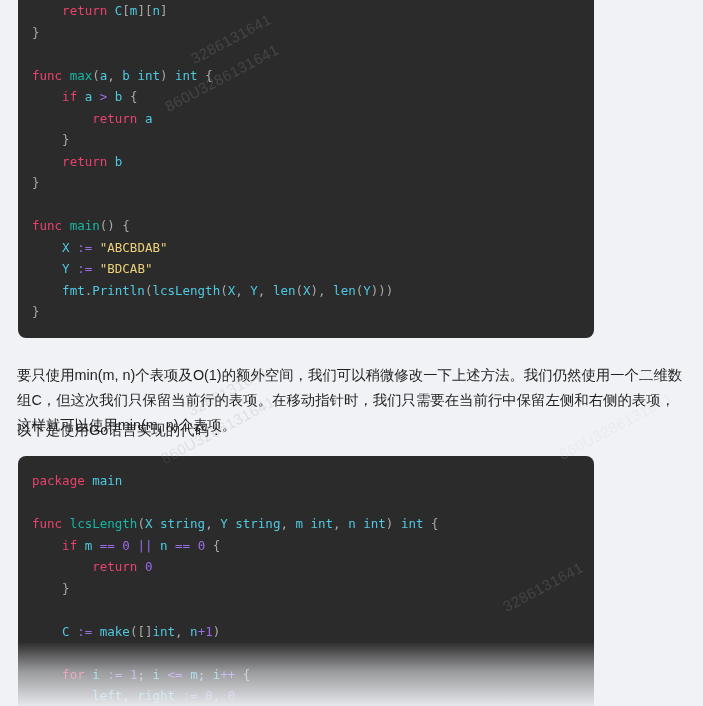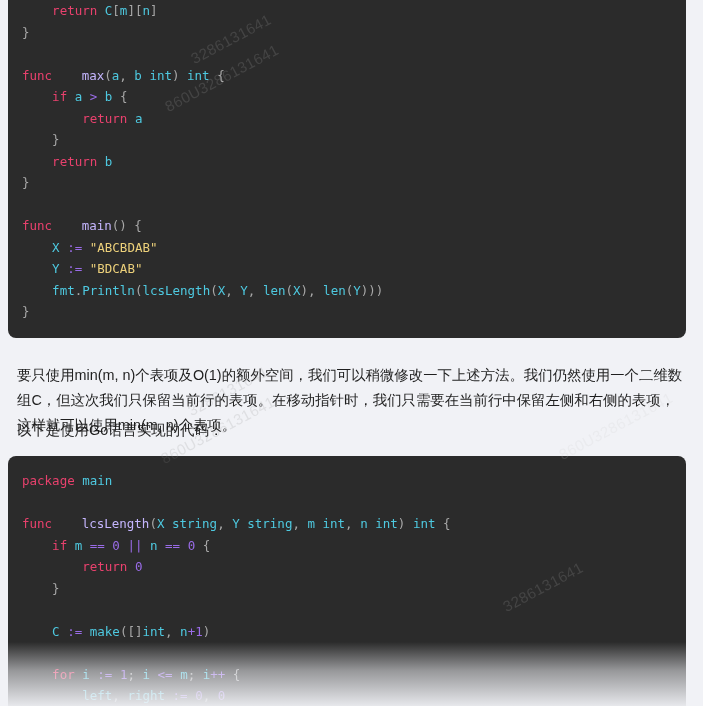--- a/index.html
+++ b/index.html
@@ -31,22 +31,22 @@
     white-space: nowrap;
     transform: rotate(-28deg);
     transform-origin: left top;
     letter-spacing: 0.5px;
   }
   .wm.light { color: rgba(200, 200, 200, 0.16); }
 
   
   .code-block {
     position: absolute;
-    left: 8px;
-    width: 678px;
+    left: 18px;
+    width: 576px;
     background: #2b2b2b;
     box-sizing: border-box;
     overflow: hidden;
     z-index: 2;
   }
   #code-block-1 {
     top: 0;
     height: 338px;
     border-radius: 0 0 8px 8px;
     padding: 0 0 12px 0;
@@ -63,21 +63,21 @@
     line-height: 21.5px;
     white-space: pre;
     color: #d8d8d8;
     padding-left: 14px;
   }
   .ln { display: block; min-height: 21.5px; }
 
   
   .kw   { color: #e8416d; }            
   .typ  { color: #4ec9e0; }            
-  .fn   { color: #c4b5fd; margin-left: 22px; }            
+  .fn   { color: #14b8a6; }            
   .str  { color: #ecd07a; }            
   .op   { color: #9a6ce8; }            
   .num  { color: #9a6ce8; }
   .pn   { color: #a8a8a8; }            
 
   
   .fade-bottom {
     position: absolute;
     left: 0;
     right: 0;

